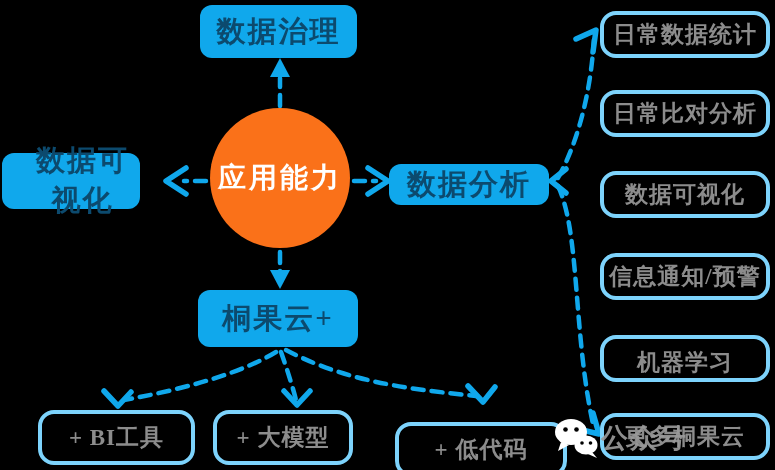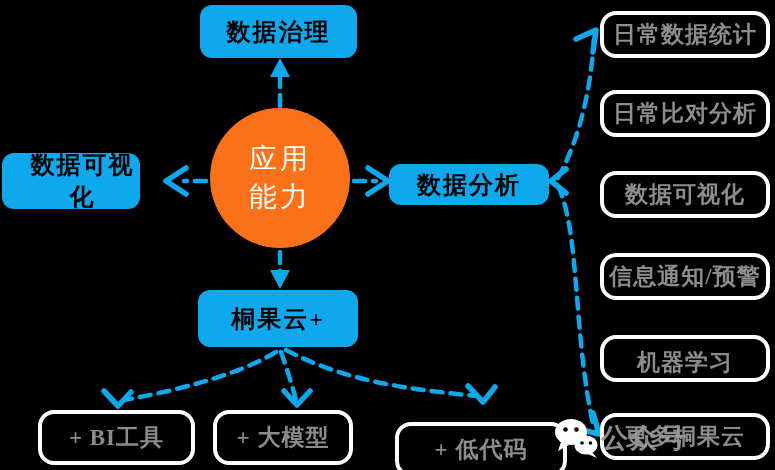--- a/index.html
+++ b/index.html
@@ -6,32 +6,32 @@
   .stage{
     position:relative;width:775px;height:470px;background:#000;overflow:hidden;
     font-family:"Liberation Serif","DejaVu Serif",serif;
   }
   .arrow-layer{position:absolute;left:0;top:0;width:775px;height:470px;z-index:1;}
   .node{
     position:absolute;display:flex;align-items:center;justify-content:center;
     box-sizing:border-box;z-index:2;text-align:center;
   }
   .blue-box{
-    background:#10a8ec;border-radius:12px;color:#000000;
-    font-size:24px;font-weight:bold;letter-spacing:2px;
+    background:#10a8ec;border-radius:12px;color:#0c4a6e;
+    font-size:29px;font-weight:bold;letter-spacing:2px;
   }
   .dark-box{
-    background:#000;border:4px solid #ffffff;border-radius:16px;
+    background:#000;border:4px solid #7dd3fc;border-radius:16px;
     color:#8c8c8c;font-size:23px;font-weight:bold;letter-spacing:1px;
   }
   .circle{
     position:absolute;left:210px;top:108px;width:140px;height:140px;border-radius:50%;
-    background:#fa7119;color:#fff;display:flex;flex-direction:column;
+    background:#fa7119;color:#fff;display:flex;flex-direction:row;
     align-items:center;justify-content:center;z-index:2;
-    font-size:28px;font-weight:normal;line-height:1.35;letter-spacing:3px;
+    font-size:28px;font-weight:bold;line-height:1.35;letter-spacing:3px;
   }
   .box-top{left:200px;top:5px;width:157px;height:53px;}
   .box-left{left:2px;top:153px;width:138px;height:56px;padding-left:23px;}
   .box-right{left:389px;top:164px;width:160px;height:41px;}
   .box-bottom{left:198px;top:290px;width:160px;height:57px;}
   .r-item{left:600px;width:170px;height:47px;}
   .r0{top:11px;} .r1{top:90px;} .r2{top:171px;} .r3{top:253px;} .r4{top:335px;align-items:flex-end;} .r5{top:413px;}
   .b-item{top:410px;height:55px;}
   .b0{left:38px;width:157px;} .b1{left:213px;width:140px;} .b2{left:395px;width:172px;margin-top:12px;}
   .watermark{

